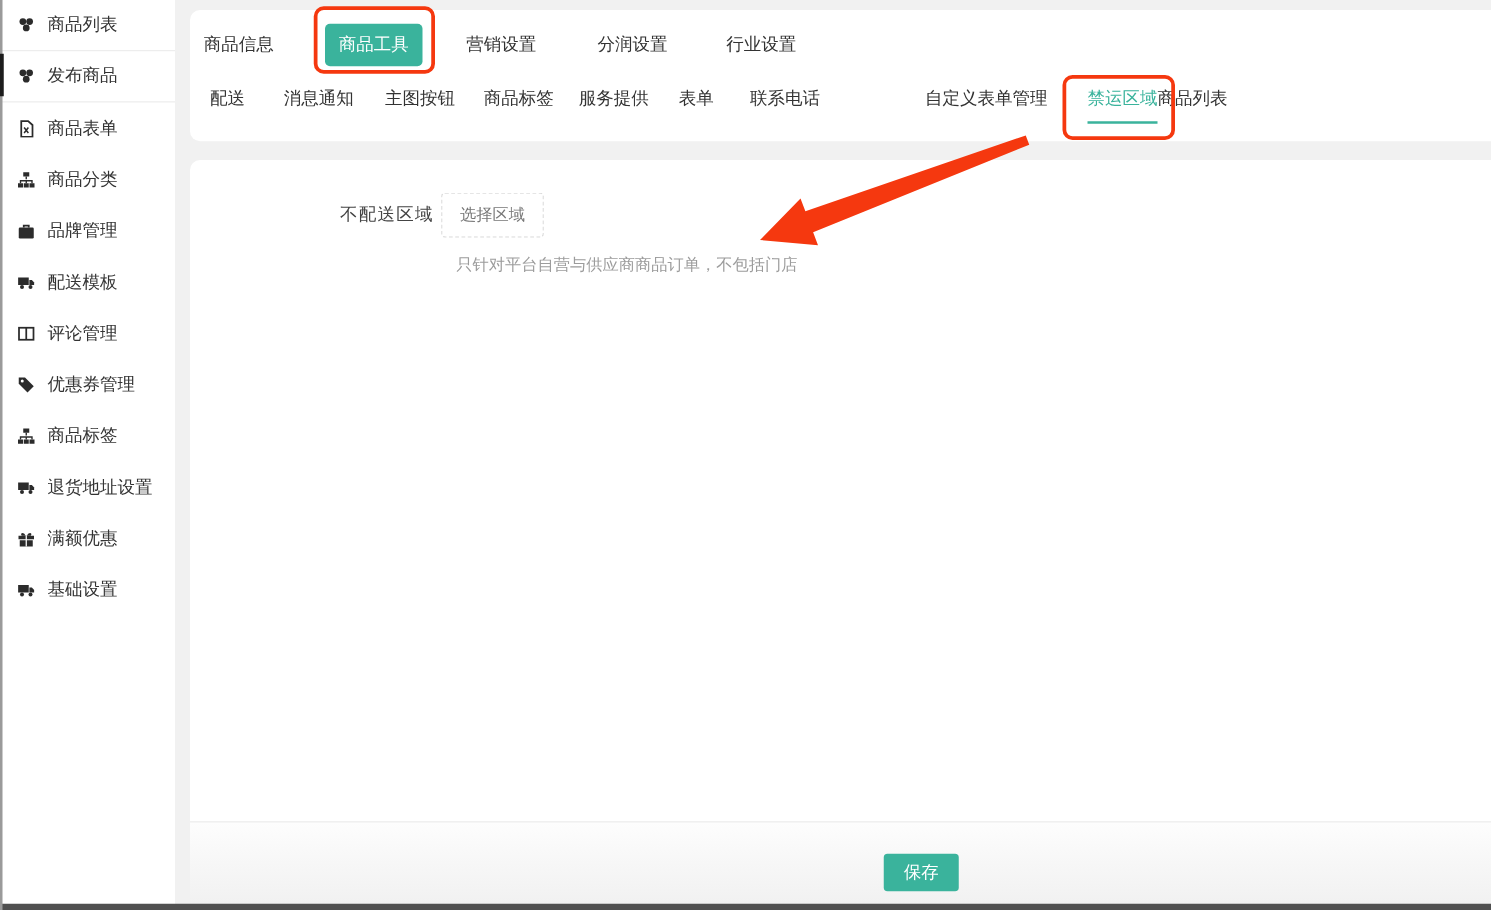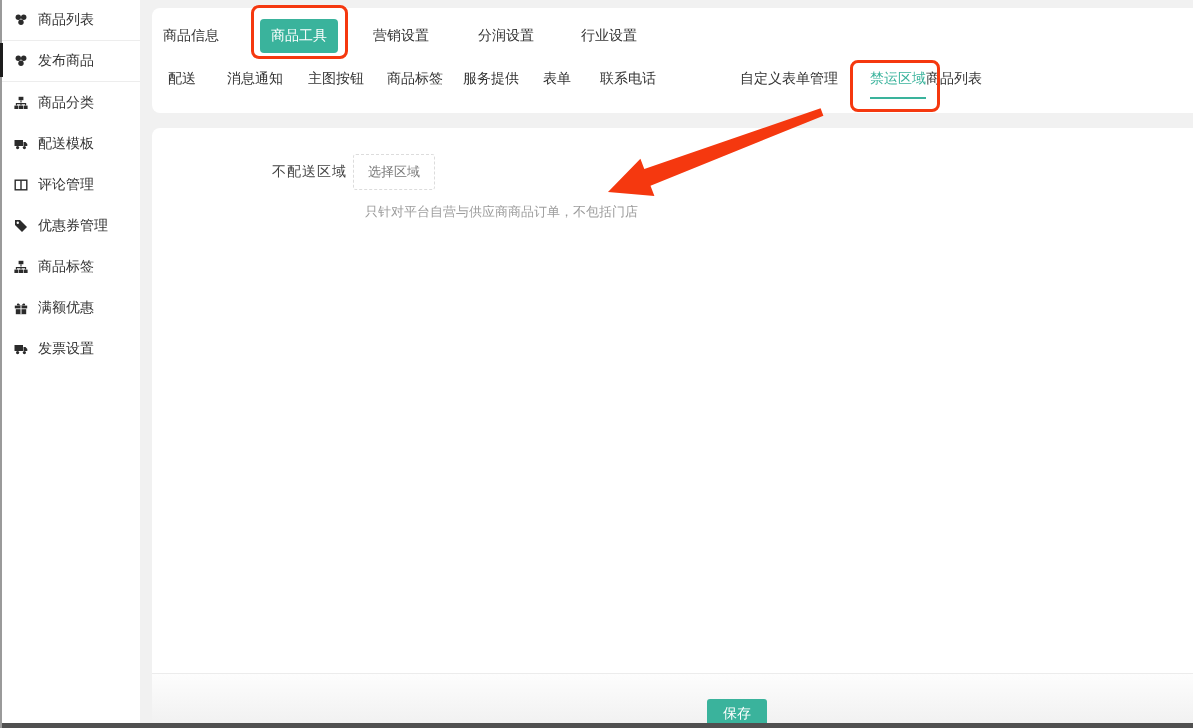--- a/index.html
+++ b/index.html
@@ -69,21 +69,21 @@
   .form-label{font-size:14px;color:#444;letter-spacing:1px;}
   .select-region-btn{
     background:#fff;border:1px dashed #dcdcdc;border-radius:3px;
     padding:8px 14px;font-size:13px;color:#777;cursor:pointer;
     font-family:inherit;
   }
   .help-text{
     margin-left:213px;margin-top:13px;font-size:13px;color:#9c9c9c;
   }
   .footer{
-    position:absolute;left:0;right:0;bottom:0;height:55px;
+    position:absolute;left:0;right:0;bottom:0;height:71px;
     border-top:1px solid #ececec;
     background:linear-gradient(180deg,#fdfdfd 0%,#f0f0f0 100%);
   }
   .save-btn{
     position:absolute;left:555px;top:25px;width:60px;height:30px;
     background:var(--accent);color:#fff;border:none;border-radius:3px;
     font-size:14px;cursor:pointer;font-family:inherit;
   }
   .bottom-bar{
     position:absolute;left:0;right:0;bottom:0;height:5px;background:#505050;z-index:50;
@@ -161,28 +161,44 @@
     <span class="icn">
         <svg viewBox="0 0 14 14" fill="currentColor">
           <use href="#i-cubes"></use>
         </svg>
       </span>
     <span>发布商品</span>
   </div>
   <div class="side-item">
     <span class="icn">
         <svg viewBox="0 0 14 14" fill="currentColor">
+          <use href="#i-file"></use>
+        </svg>
+      </span>
+    <span>商品表单</span>
+  </div>
+  <div class="side-item">
+    <span class="icn">
+        <svg viewBox="0 0 14 14" fill="currentColor">
           <use href="#i-sitemap"></use>
         </svg>
       </span>
     <span>商品分类</span>
   </div>
   <div class="side-item">
     <span class="icn">
         <svg viewBox="0 0 14 14" fill="currentColor">
+          <use href="#i-briefcase"></use>
+        </svg>
+      </span>
+    <span>品牌管理</span>
+  </div>
+  <div class="side-item">
+    <span class="icn">
+        <svg viewBox="0 0 14 14" fill="currentColor">
           <use href="#i-truck"></use>
         </svg>
       </span>
     <span>配送模板</span>
   </div>
   <div class="side-item">
     <span class="icn">
         <svg viewBox="0 0 14 14" fill="currentColor">
           <use href="#i-columns"></use>
         </svg>
@@ -201,32 +217,40 @@
     <span class="icn">
         <svg viewBox="0 0 14 14" fill="currentColor">
           <use href="#i-sitemap"></use>
         </svg>
       </span>
     <span>商品标签</span>
   </div>
   <div class="side-item">
     <span class="icn">
         <svg viewBox="0 0 14 14" fill="currentColor">
+          <use href="#i-truck"></use>
+        </svg>
+      </span>
+    <span>退货地址设置</span>
+  </div>
+  <div class="side-item">
+    <span class="icn">
+        <svg viewBox="0 0 14 14" fill="currentColor">
           <use href="#i-gift"></use>
         </svg>
       </span>
     <span>满额优惠</span>
   </div>
   <div class="side-item">
     <span class="icn">
         <svg viewBox="0 0 14 14" fill="currentColor">
           <use href="#i-truck"></use>
         </svg>
       </span>
-    <span>发票设置</span>
+    <span>基础设置</span>
   </div>
 </nav>
 <div class="left-edge"></div>
 <div class="left-edge-dark"></div>
 
 <header class="tabs-panel">
   <div class="tabrow1">
     <span class="tab1" style="margin-right:41px">商品信息</span>
     <button class="tab1-btn" style="margin-right:35px">商品工具</button>
     <span class="tab1" style="margin-right:49px">营销设置</span>

